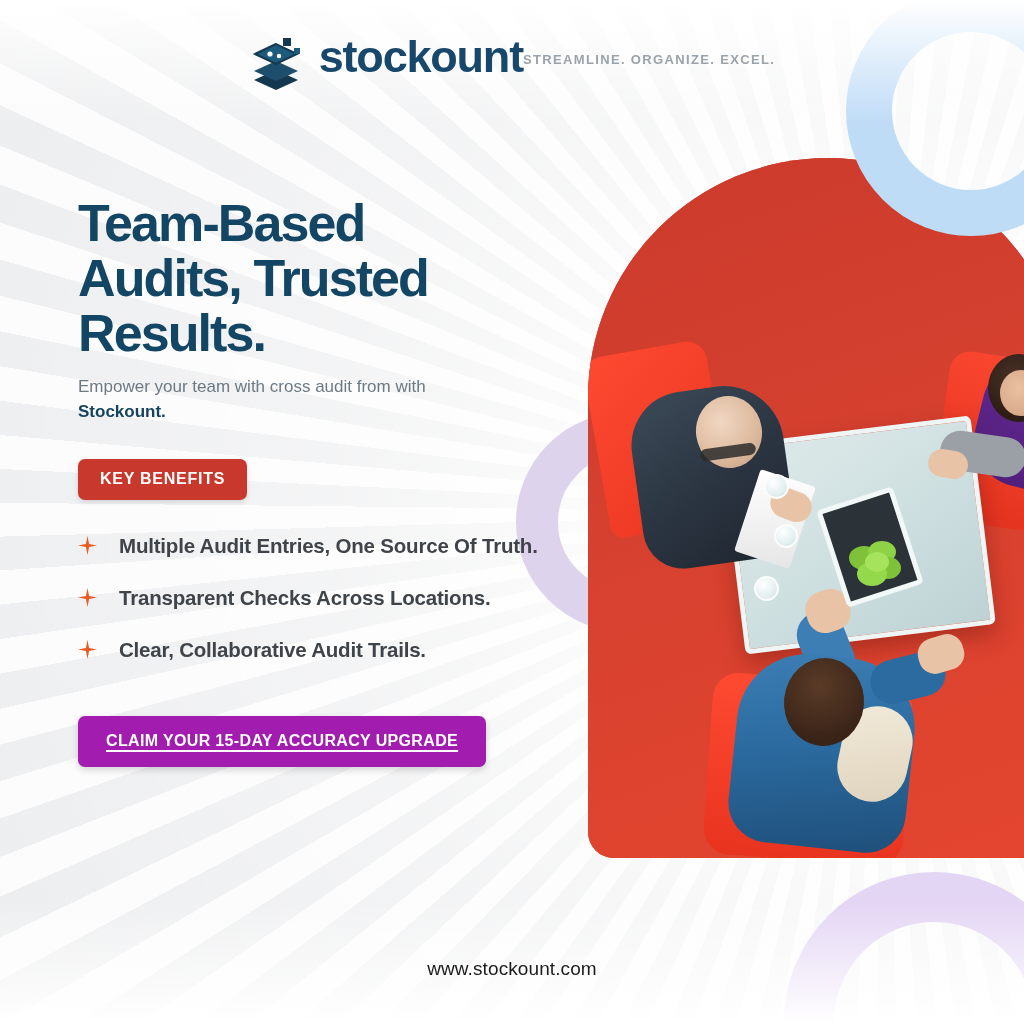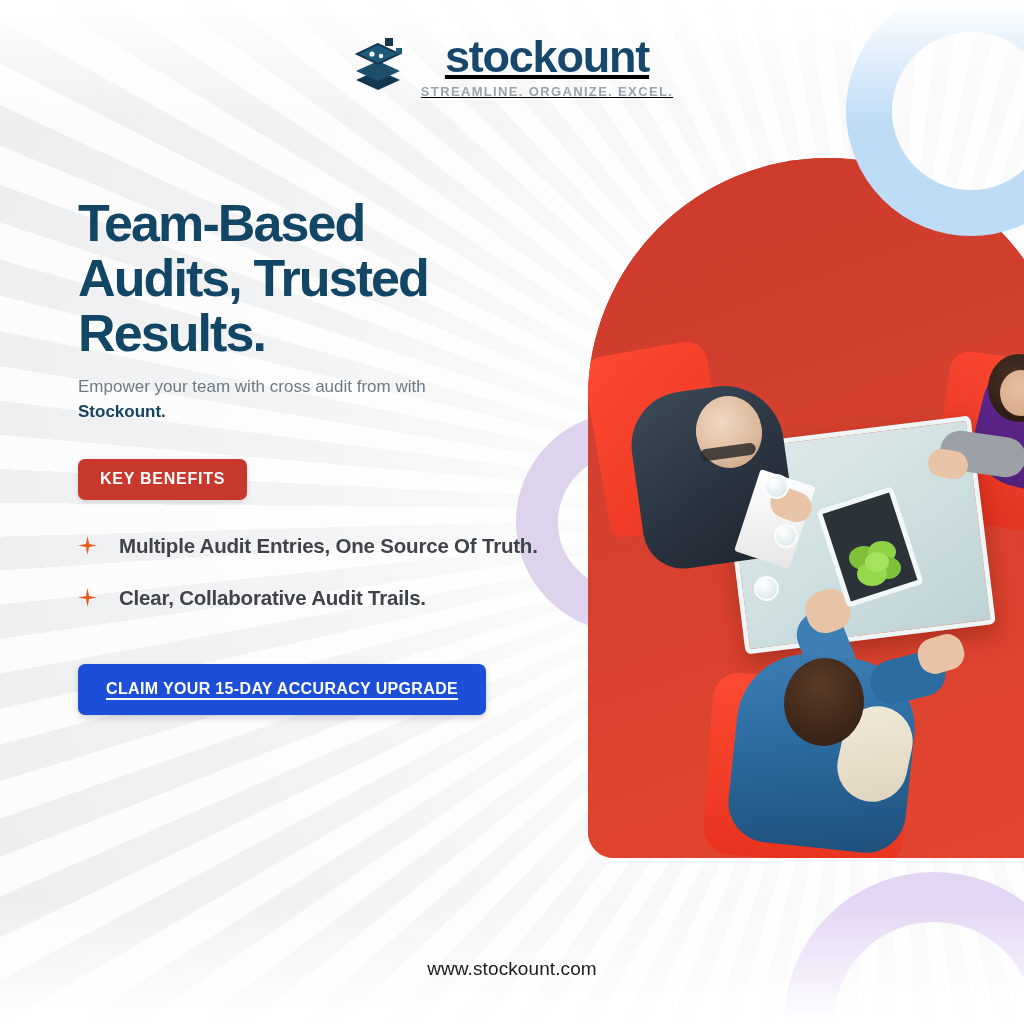--- a/index.html
+++ b/index.html
@@ -60,21 +60,21 @@
     opacity:.85;
   }
 
   
   .logo-wrap {
     position:absolute; top:34px; left:0; width:1024px;
     display:flex; justify-content:center; align-items:flex-start;
     gap:14px;
   }
   .logo-mark { width:56px; height:56px; flex:0 0 auto; margin-top:2px; }
-  .logo-text-block { display:flex; flex-direction:column; align-items:center;text-decoration:underline; }
+  .logo-text-block { display:flex; flex-direction:row; align-items:center; }
   .logo-word {
     font-size:45px; font-weight:700; letter-spacing:-1.2px;
     color:#17486b; line-height:1.0;
   }
   .logo-tag {
     margin-top:5px;
     font-size:13px; font-weight:700; letter-spacing:1.35px;
     color:#9aa3ab;
   }
 
@@ -105,21 +105,21 @@
     display:flex; align-items:center; gap:22px;
     margin-bottom:28px;
     font-size:20.5px; font-weight:700; color:#3f444a;
     letter-spacing:-.2px;
   }
   .benefit:last-child { margin-bottom:16px; }
   .spark { flex:0 0 auto; width:19px; height:19px; display:block; }
 
   .cta {
     display:inline-block; margin-top:38px;
-    background:#1d4ed8; border:none; cursor:pointer;
+    background:#a21caf; border:none; cursor:pointer;
     border-radius:7px; padding:16px 28px 17px;
     box-shadow:0 3px 7px rgba(0,0,0,.16);
   }
   .cta span {
     color:#ffffff; font-size:16px; font-weight:700;
     letter-spacing:.35px; text-decoration:underline;
     text-underline-offset:4px; text-decoration-thickness:2px;
   }
 
   
@@ -377,20 +377,26 @@
       <li class="benefit">
         <svg class="spark" viewBox="0 0 24 24">
           <path d="M12 0 L14 10 L24 12 L14 14 L12 24 L10 14 L0 12 L10 10 Z" fill="#ea5b24"></path>
         </svg>
         <span>Multiple Audit Entries, One Source Of Truth.</span>
       </li>
       <li class="benefit">
         <svg class="spark" viewBox="0 0 24 24">
           <path d="M12 0 L14 10 L24 12 L14 14 L12 24 L10 14 L0 12 L10 10 Z" fill="#ea5b24"></path>
         </svg>
+        <span>Transparent Checks Across Locations.</span>
+      </li>
+      <li class="benefit">
+        <svg class="spark" viewBox="0 0 24 24">
+          <path d="M12 0 L14 10 L24 12 L14 14 L12 24 L10 14 L0 12 L10 10 Z" fill="#ea5b24"></path>
+        </svg>
         <span>Clear, Collaborative Audit Trails.</span>
       </li>
     </ul>
 
     <button class="cta">
       <span>CLAIM YOUR 15-DAY ACCURACY UPGRADE</span>
     </button>
   </div>
 
   <div class="footer">www.stockount.com</div>

